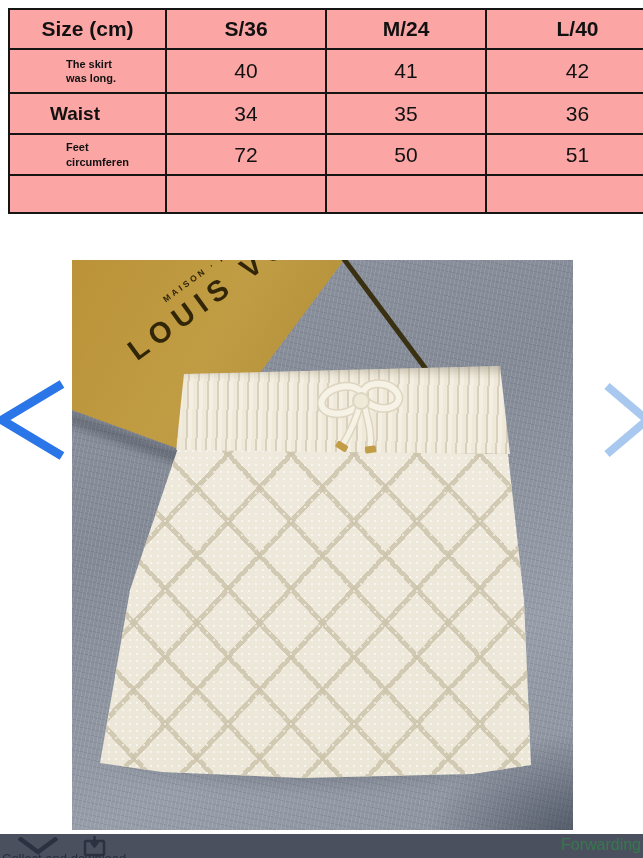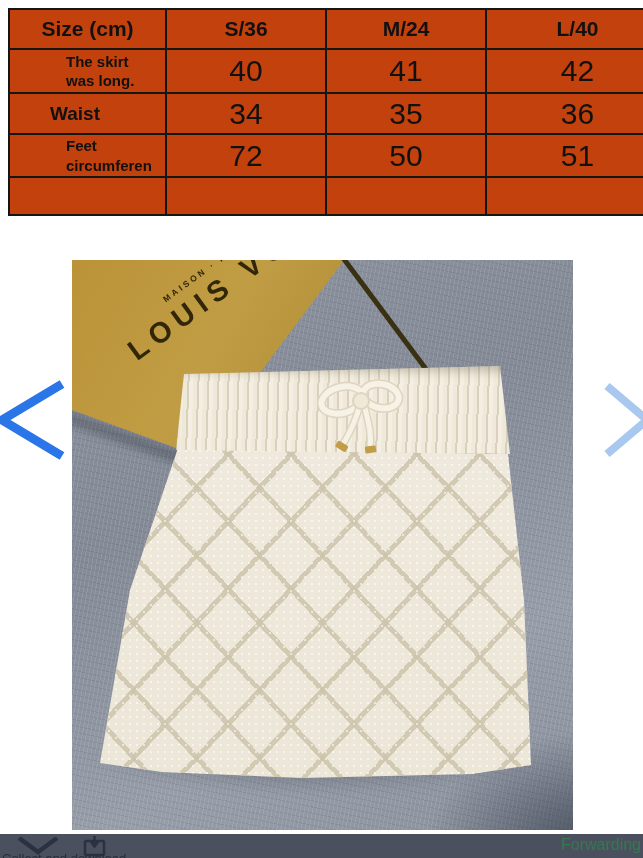--- a/index.html
+++ b/index.html
@@ -5,29 +5,29 @@
   html,body{margin:0;padding:0;background:#ffffff;}
   .screen{
     position:relative;width:643px;height:858px;overflow:hidden;background:#ffffff;
     font-family:"Liberation Sans", sans-serif;color:#111;
   }
 
   
   .size-table{
     position:absolute;left:8px;top:8px;width:660px;border-collapse:collapse;table-layout:fixed;
   }
-  .size-table td,.size-table th{border:2px solid #151515;text-align:center;vertical-align:middle;background:#c2410c;margin-top:8px;}
+  .size-table td,.size-table th{border:2px solid #151515;text-align:center;vertical-align:middle;background:#fca5a5;margin-top:8px;}
   .size-table tr:nth-child(1){height:40px;}
   .size-table tr:nth-child(2){height:44px;}
   .size-table tr:nth-child(3){height:41px;}
   .size-table tr:nth-child(4){height:41px;}
   .size-table tr:nth-child(5){height:38px;}
   .size-table th{font-size:21px;font-weight:600;}
-  .num{font-size:30px;font-weight:400;}
-  .lbl-sm{font-size:15px;font-weight:bold;text-align:left !important;padding-left:56px;line-height:1.3;white-space:pre-line;}
+  .num{font-size:21px;font-weight:400;}
+  .lbl-sm{font-size:11px;font-weight:bold;text-align:left !important;padding-left:56px;line-height:1.3;white-space:pre-line;}
   .lbl-lg{font-size:19px;font-weight:600;text-align:left !important;padding-left:40px;}
 
   
   .reminder{
     position:absolute;left:60px;top:226px;width:530px;
     font-size:10.5px;font-weight:600;color:#000;letter-spacing:0;
   }
 
   
   .nav-prev{position:absolute;left:-8px;top:378px;}

